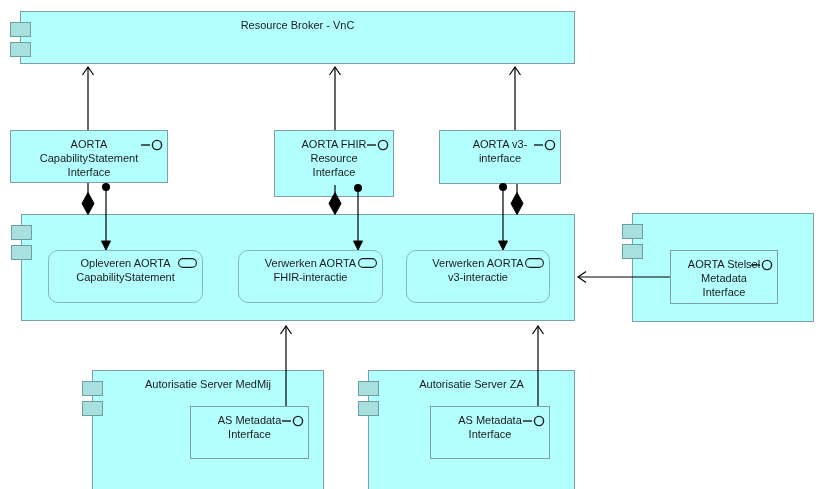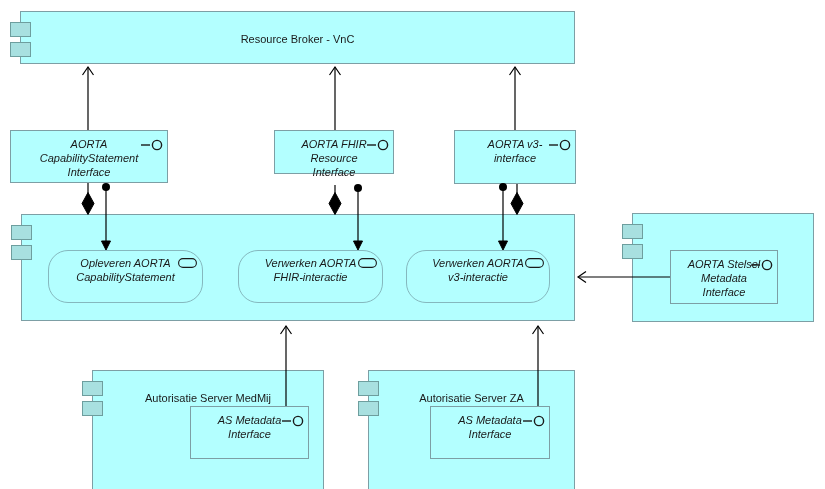--- a/index.html
+++ b/index.html
@@ -19,38 +19,37 @@
     position: absolute;
     box-sizing: border-box;
     background: var(--element-fill, #b3ffff);
     border: 1px solid var(--element-border, #7d9fa5);
     font-size: 11px;
     line-height: 14px;
   }
   .box.outer { z-index: 1; }
   .box.inner { z-index: 2; }
   .box.svc {
-    border-radius: 20px;
+    border-radius: 10px;
     border-color: var(--service-border, #85b8be);
     padding-left: 32px;
   }
   .title {
-    position: absolute;
-    left: 0; right: 0; top: 0;
-    padding-top: 20px;
-    text-align: center;
-    white-space: pre-line;
-  }
-  .lbl {
     position: absolute;
     left: 0; right: 0; top: 0;
     padding-top: 6px;
     text-align: center;
     white-space: pre-line;
-    font-style: italic;
+  }
+  .lbl {
+    position: absolute;
+    left: 0; right: 0; top: 0;
+    padding-top: 6px;
+    text-align: center;
+    white-space: pre-line;
   }
   .lbl.svc-lbl { padding-top: 5px; }
   
   .tabs {
     position: absolute;
     left: -11px;
     top: 10px;
     width: 21px;
     z-index: 3;
   }
@@ -116,31 +115,31 @@
   <div class="box outer" style="left:10px;top:130px;width:158px;height:53px">
     <svg class="lollipop" viewBox="0 0 22 12">
       <line x1="0" y1="6" x2="9" y2="6"></line>
         <circle cx="16" cy="6" r="4.6"></circle>
     </svg>
     <div class="lbl">AORTA
 CapabilityStatement
 Interface</div>
   </div>
 
-  <div class="box outer" style="left:274px;top:130px;width:120px;height:44px">
+  <div class="box outer" style="left:274px;top:130px;width:120px;height:67px">
     <svg class="lollipop" viewBox="0 0 22 12">
       <line x1="0" y1="6" x2="9" y2="6"></line>
         <circle cx="16" cy="6" r="4.6"></circle>
     </svg>
     <div class="lbl">AORTA FHIR
 Resource
 Interface</div>
   </div>
 
-  <div class="box outer" style="left:454px;top:130px;width:122px;height:54px">
+  <div class="box outer" style="left:439px;top:130px;width:122px;height:54px">
     <svg class="lollipop" viewBox="0 0 22 12">
       <line x1="0" y1="6" x2="9" y2="6"></line>
         <circle cx="16" cy="6" r="4.6"></circle>
     </svg>
     <div class="lbl">AORTA v3-
 interface</div>
   </div>
 
   <div class="box outer" style="left:21px;top:214px;width:554px;height:107px">
     <div class="tabs">

